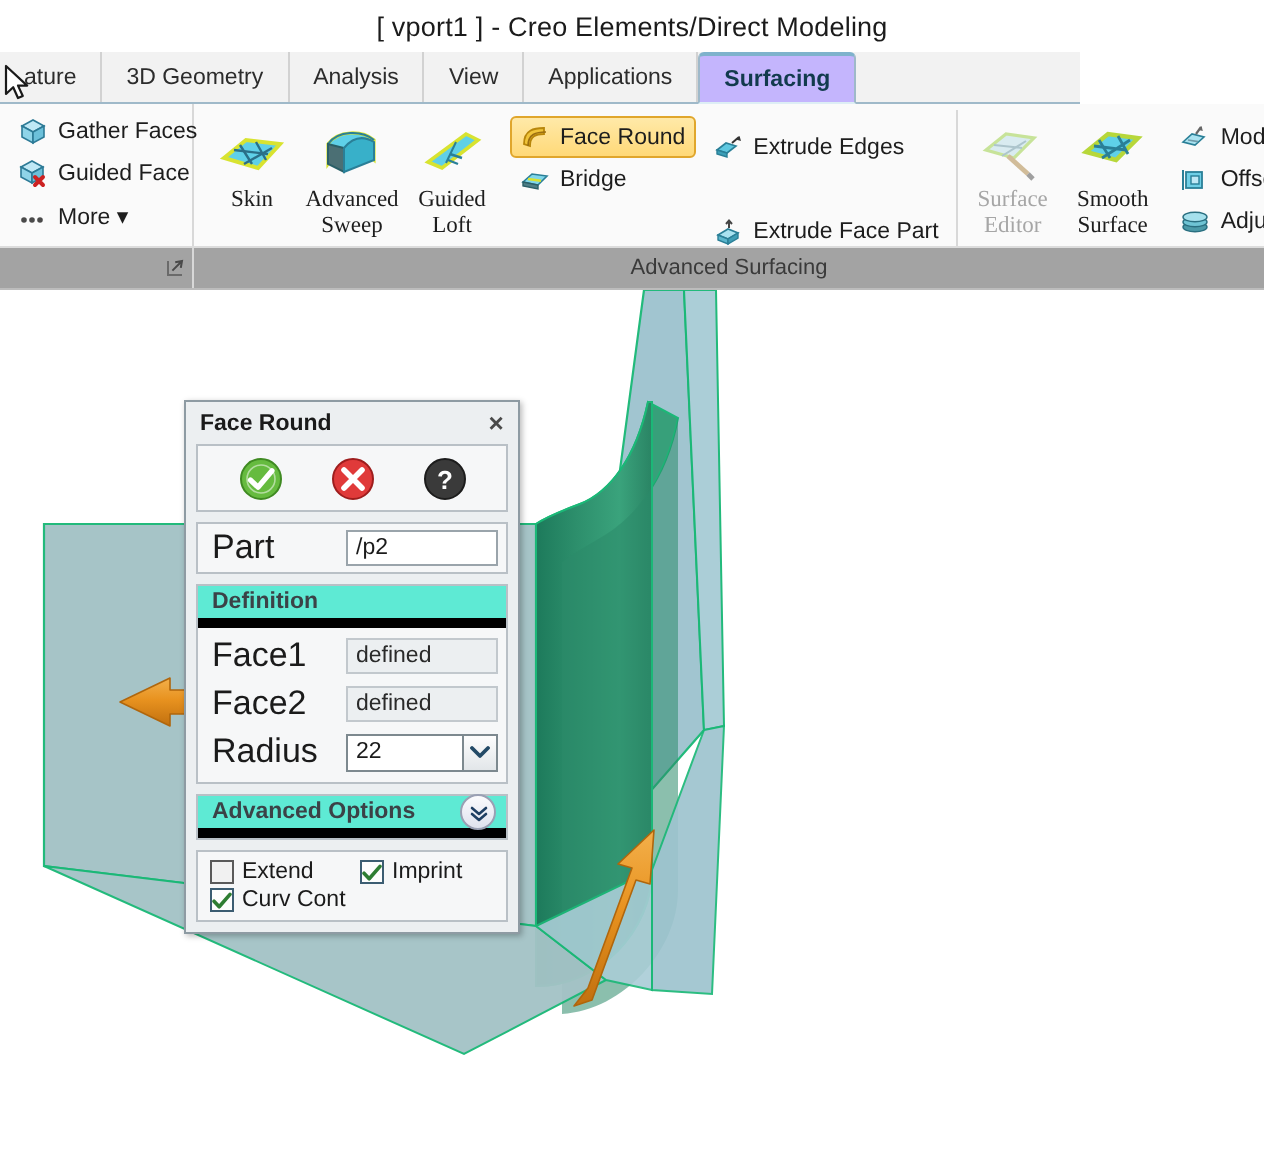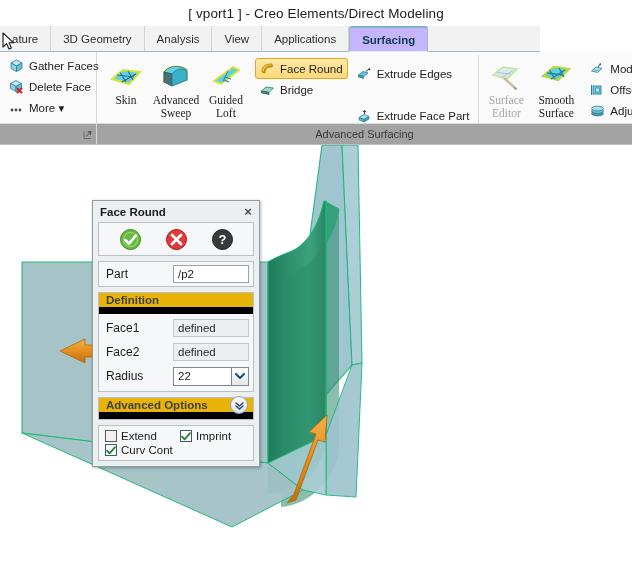--- a/index.html
+++ b/index.html
@@ -169,21 +169,21 @@
   .btnrow {
     height: 34px; display: flex; align-items: center; justify-content: space-around;
     padding: 0 8px;
   }
   .cbtn { width: 23px; height: 23px; cursor: default; }
 
   .row {
     display: flex; align-items: center;
     height: 24px; padding: 0 4px 0 7px; box-sizing: border-box;
   }
-  .row .lab { font-size: 12px; color: #1b1b1b; width: 67px; flex: none; }
+  .row .lab { font-size: 17px; color: #1b1b1b; width: 67px; flex: none; }
   .field {
     flex: 1; height: 18px; box-sizing: border-box;
     background: #ffffff; border: 1px solid #9aa4ab;
     font-size: 11.5px; color: #1b1b1b;
     display: flex; align-items: center; padding: 0 4px;
   }
   .field.ro { background: #eceff1; border: 1px solid #c2c8cd; color: #2a2a2a; }
   .combo { display: flex; flex: 1; height: 19px; }
   .combo .fv {
     flex: 1; background: #fff; border: 1px solid #7d898f; border-right: none;
@@ -192,24 +192,24 @@
   }
   .combo .arw {
     width: 18px; background: linear-gradient(#fdfdfd,#e2e6e9);
     border: 1px solid #7d898f; box-sizing: border-box;
     display: flex; align-items: center; justify-content: center; cursor: default;
   }
 
   .section-head {
     height: 21px; display: flex; align-items: center; justify-content: space-between;
     padding: 0 5px 0 7px;
-    background: #eab308;
+    background: #5eead4;
     font-size: 11.5px; font-weight: bold; color: #3b4247;
     box-sizing: border-box;
-    border-bottom: 7px solid #000000;
+    border-bottom: 5px solid #000000;
   }
   .chev {
     width: 16px; height: 16px; border-radius: 50%;
     background: linear-gradient(#fbfbfd,#dfe2ee);
     border: 1px solid #9aa0b4;
     display: flex; align-items: center; justify-content: center;
     cursor: default;
   }
 
   .cbgrid { padding: 4px 4px 4px 6px; }
@@ -279,21 +279,21 @@
 
           <div class="small-btn">
             <span class="icn">
               <svg width="15" height="15" viewBox="0 0 15 15">
                 <polygon points="1.5,4.5 7,1.5 12.5,4.5 7,7.5" fill="#bfe8f5" stroke="#2c7a96" stroke-width="0.8"></polygon>
                 <polygon points="1.5,4.5 7,7.5 7,12.5 1.5,9.5" fill="#8fd4e8" stroke="#2c7a96" stroke-width="0.8"></polygon>
                 <polygon points="12.5,4.5 7,7.5 7,12.5 12.5,9.5" fill="#6cc0da" stroke="#2c7a96" stroke-width="0.8"></polygon>
                 <path d="M8.5 9.5 l4 4 M12.5 9.5 l-4 4" stroke="#cc2222" stroke-width="2" stroke-linecap="round"></path>
               </svg>
             </span>
-            <span>Delete Face</span>
+            <span>Guided Face</span>
           </div>
 
           <div class="small-btn">
             <span class="icn">
               <svg width="15" height="15" viewBox="0 0 15 15">
                 <circle cx="3" cy="10" r="1.4" fill="#4a4a4a"></circle>
                 <circle cx="7" cy="10" r="1.4" fill="#4a4a4a"></circle>
                 <circle cx="11" cy="10" r="1.4" fill="#4a4a4a"></circle>
               </svg>
             </span>

